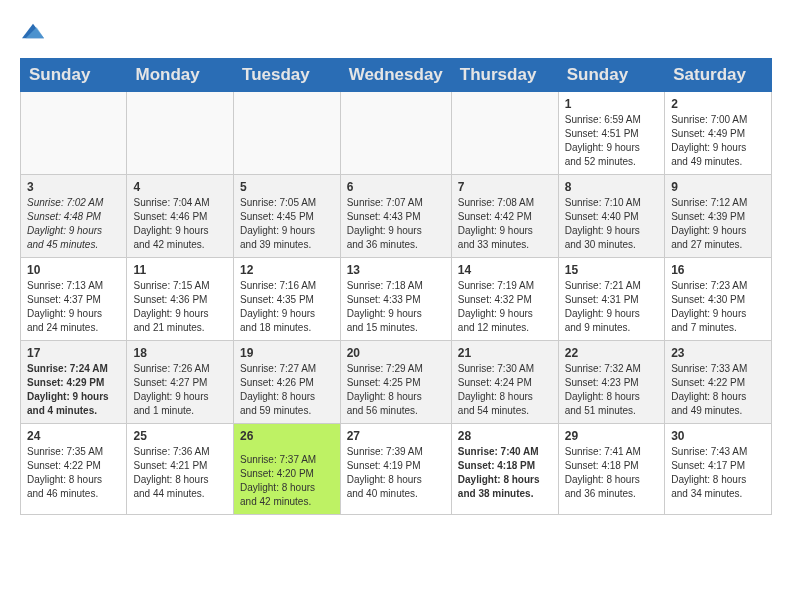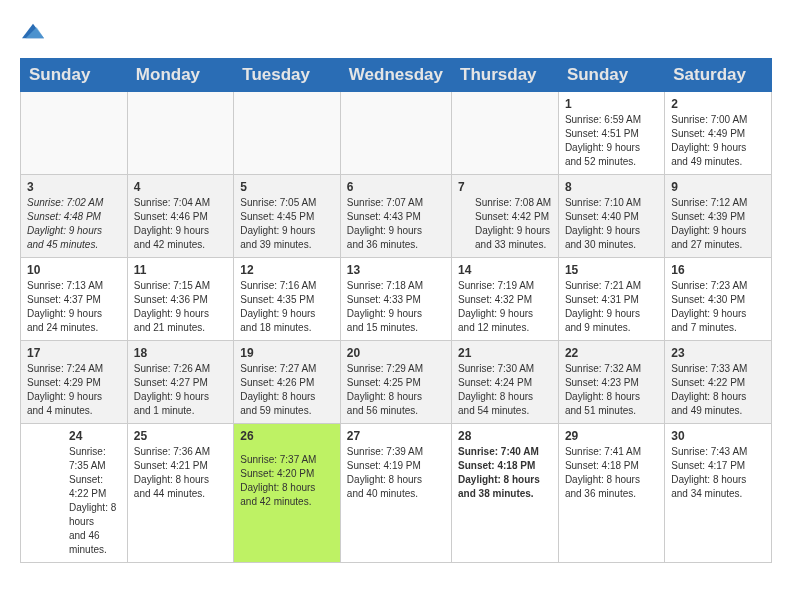--- a/index.html
+++ b/index.html
@@ -167,21 +167,21 @@
           </td>
           <td style="background: rgb(242, 242, 242);">
             <span class="day-number">6</span>
             <div class="day-info" style="white-space: pre-line;">Sunrise: 7:07 AM
 Sunset: 4:43 PM
 Daylight: 9 hours
 and 36 minutes.</div>
           </td>
           <td style="background: rgb(242, 242, 242);">
             <span class="day-number">7</span>
-            <div class="day-info" style="white-space: pre-line; margin-left: 17px;">Sunrise: 7:08 AM
+            <div class="day-info" style="white-space: pre-line;">Sunrise: 7:08 AM
 Sunset: 4:42 PM
 Daylight: 9 hours
 and 33 minutes.</div>
           </td>
           <td style="background: rgb(242, 242, 242);">
             <span class="day-number">8</span>
             <div class="day-info" style="white-space: pre-line;">Sunrise: 7:10 AM
 Sunset: 4:40 PM
 Daylight: 9 hours
 and 30 minutes.</div>
@@ -241,21 +241,21 @@
             <span class="day-number">16</span>
             <div class="day-info" style="white-space: pre-line;">Sunrise: 7:23 AM
 Sunset: 4:30 PM
 Daylight: 9 hours
 and 7 minutes.</div>
           </td>
         </tr>
         <tr>
           <td style="background: rgb(242, 242, 242);">
             <span class="day-number">17</span>
-            <div class="day-info" style="white-space: pre-line;">Sunrise: 7:24 AM
+            <div class="day-info" style="white-space: pre-line; font-weight: bold;">Sunrise: 7:24 AM
 Sunset: 4:29 PM
 Daylight: 9 hours
 and 4 minutes.</div>
           </td>
           <td style="background: rgb(242, 242, 242);">
             <span class="day-number">18</span>
             <div class="day-info" style="white-space: pre-line;">Sunrise: 7:26 AM
 Sunset: 4:27 PM
 Daylight: 9 hours
 and 1 minute.</div>
@@ -290,21 +290,21 @@
           </td>
           <td style="background: rgb(242, 242, 242);">
             <span class="day-number">23</span>
             <div class="day-info" style="white-space: pre-line;">Sunrise: 7:33 AM
 Sunset: 4:22 PM
 Daylight: 8 hours
 and 49 minutes.</div>
           </td>
         </tr>
         <tr>
-          <td style="background: rgb(255, 255, 255); padding-left: 48px;">
+          <td style="background: rgb(255, 255, 255);">
             <span class="day-number">24</span>
             <div class="day-info" style="white-space: pre-line;">Sunrise: 7:35 AM
 Sunset: 4:22 PM
 Daylight: 8 hours
 and 46 minutes.</div>
           </td>
           <td style="background: rgb(255, 255, 255); margin-left: 48px;">
             <span class="day-number">25</span>
             <div class="day-info" style="white-space: pre-line;">Sunrise: 7:36 AM
 Sunset: 4:21 PM

